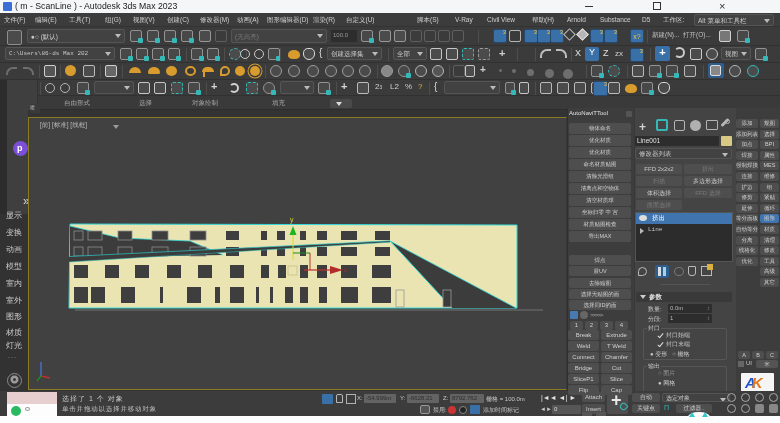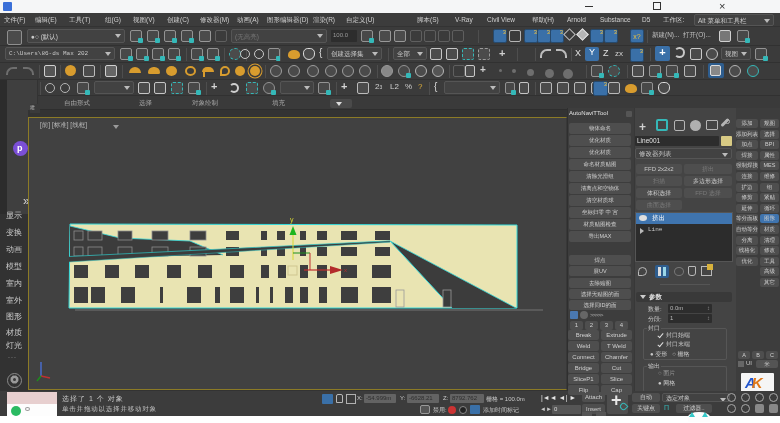--- a/index.html
+++ b/index.html
@@ -15,20 +15,21 @@
 .icb{position:absolute;width:14px;height:14px;background:#3a70a8;border:1px solid #27496b;border-radius:2px}
 .icb:after{content:"3";position:absolute;right:0px;top:-1px;color:#f0c040;font-size:6px}
 .icg{position:absolute;width:12px;height:12px;border:1px solid #5f5f5f;border-radius:2px}
 .sep{position:absolute;width:1px;height:13px;background:#2c2c2c;border-right:1px solid #4e4e4e}
 .btn{position:absolute;background:#4e4e4e;border-radius:2px;color:#d0d0d0;font-size:6px;text-align:center;overflow:hidden;white-space:nowrap}
 .fld{position:absolute;background:#2d2d2d;border-radius:1px;color:#b9b9b9;font-size:6px;line-height:9px;padding:0 2px;white-space:nowrap;overflow:hidden}
 </style></head><body>
 <div id="app">
 <div class="abs" style="left:0;top:0;width:780px;height:13px;background:#f5f6f7"></div>
 <div class="abs" style="left:3px;top:2px;width:9px;height:9px;background:#3a6fd8;border-radius:1px"></div>
+<div class="abs" style="left:15px;top:1px;font-size:8.7px;color:#1a1a1a;white-space:nowrap">( m - ScanLine ) - Autodesk 3ds Max 2023</div>
 <div class="abs" style="left:585px;top:6px;width:8px;height:1px;background:#333"></div>
 <div class="abs" style="left:653px;top:2px;width:8px;height:8px;border:1px solid #333"></div>
 <div class="abs" style="left:719px;top:0px;font-size:11px;color:#333">×</div>
 <div class="abs" style="left:0;top:13px;width:780px;height:14px;background:#3c3c3c;border-bottom:1px solid #333"></div>
 <div class="abs txt" style="left:4px;top:16px;font-size:6.5px">文件(F)</div>
 <div class="abs txt" style="left:35px;top:16px;font-size:6.5px">编辑(E)</div>
 <div class="abs txt" style="left:69px;top:16px;font-size:6.5px">工具(T)</div>
 <div class="abs txt" style="left:105px;top:16px;font-size:6.5px">组(G)</div>
 <div class="abs txt" style="left:133px;top:16px;font-size:6.5px">视图(V)</div>
 <div class="abs txt" style="left:167px;top:16px;font-size:6.5px">创建(C)</div>

